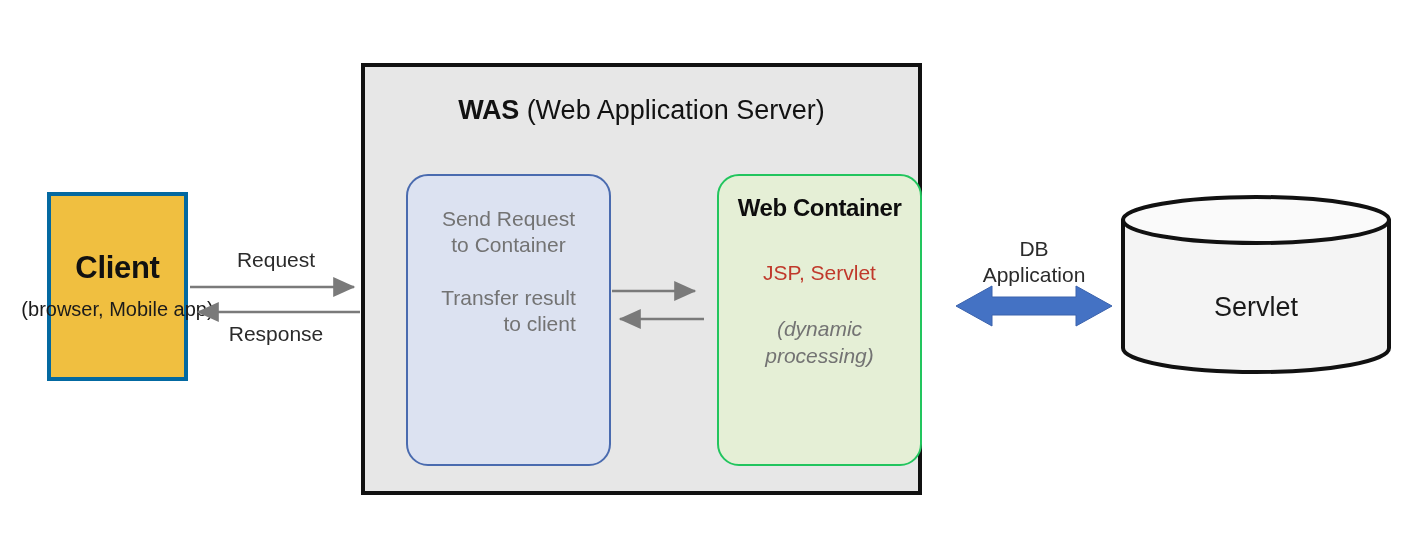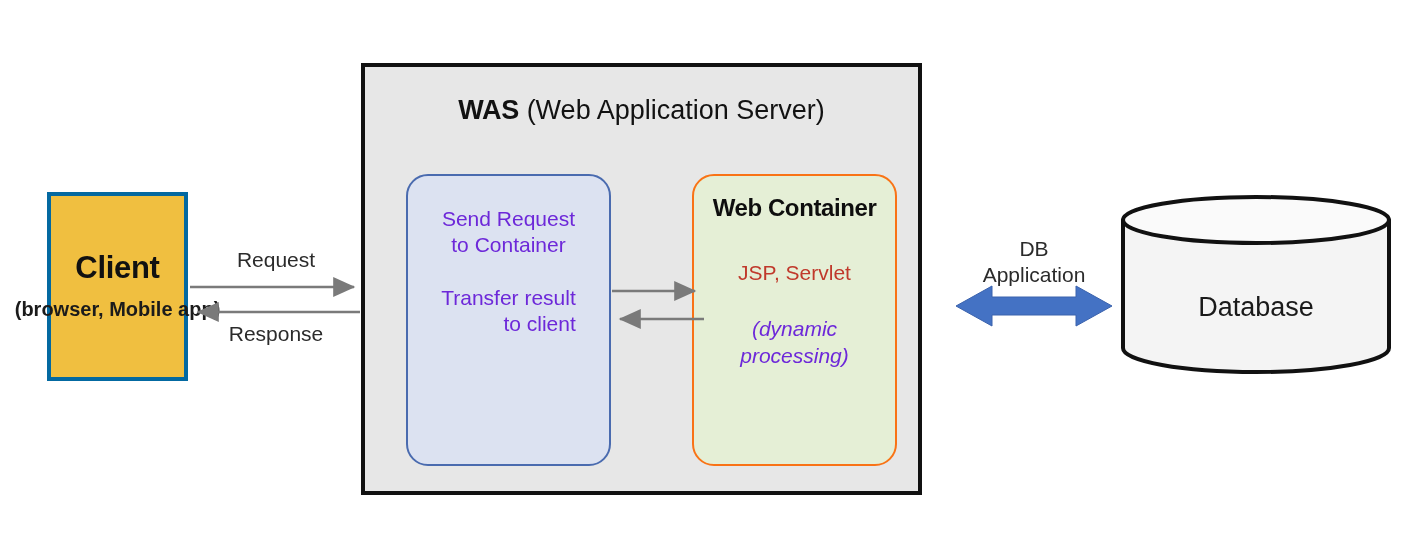--- a/index.html
+++ b/index.html
@@ -42,21 +42,20 @@
     color: #111111;
     line-height: 1.05;
     letter-spacing: -0.3px;
   }
   .client-sub {
     font-size: 20px;
     color: #1b1b1b;
     line-height: 1.2;
     margin-top: 12px;
     white-space: nowrap;
-    font-weight: bold;
   }
 
   
   .was-box {
     position: absolute;
     left: 361px;
     top: 63px;
     width: 561px;
     height: 432px;
     background: #E7E7E7;
@@ -93,35 +92,35 @@
     flex-direction: column;
     align-items: center;
     text-align: center;
   }
   .panel-webserver {
     left: 41px;
     background: #DCE2F1;
     border: 2px solid #4A6BAF;
   }
   .panel-webcontainer {
-    left: 327px;
+    left: 352px;
     background: #E5EFD6;
-    border: 2px solid #f97316;
+    border: 2px solid #22c55e;
   }
   .panel-title {
     font-size: 24px;
     font-weight: bold;
     color: #0e0e0e;
     margin-top: 18px;
     letter-spacing: -0.4px;
     white-space: nowrap;
   }
   .panel-body {
     font-size: 21px;
-    color: #6d28d9;
+    color: #737373;
     line-height: 1.26;
     margin-top: 30px;
     white-space: pre-line;
   }
   .panel-body.accent {
     color: #C0392B;
     margin-top: 38px;
   }
   .panel-body.second {
     margin-top: 26px;
@@ -253,15 +252,15 @@
 Application</div>
 
   <svg class="arrow-svg" style="left:952px; top:284px;" width="164" height="44">
     <polygon points="4,22 40,2 40,13 124,13 124,2 160,22 124,42 124,31 40,31 40,42" fill="#4472C4" stroke="#3a62ad" stroke-width="1"></polygon>
   </svg>
 
   <svg class="db-cylinder" viewBox="0 0 272 180">
     <path d="M3,26 L3,154 A133,24 0 0 0 269,154 L269,26 Z" fill="#F4F4F4" stroke="#111111" stroke-width="4" stroke-linejoin="round"></path>
     <ellipse cx="136" cy="26" rx="133" ry="23" fill="#FAFAFA" stroke="#111111" stroke-width="4"></ellipse>
   </svg>
-  <div class="db-text">Database</div>
+  <div class="db-text">Servlet</div>
 
 </div>
 
 </body></html>

